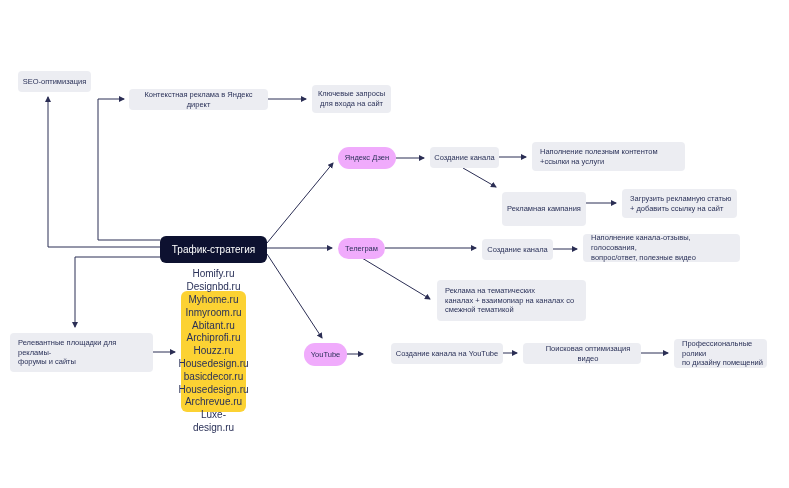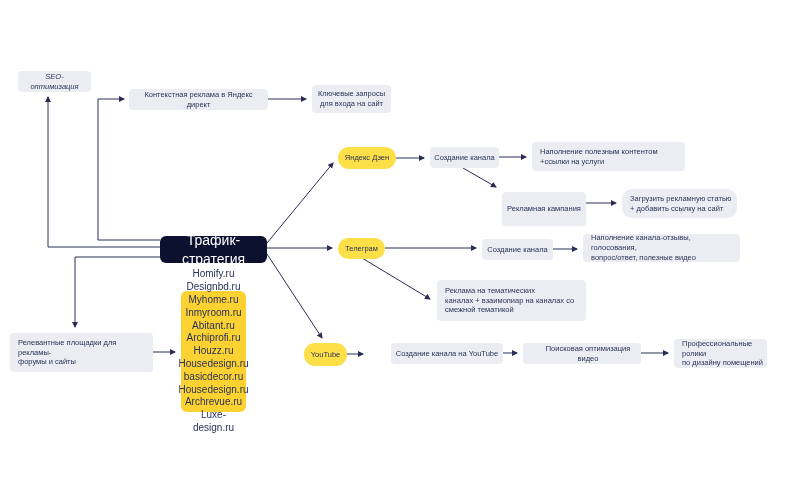--- a/index.html
+++ b/index.html
@@ -26,25 +26,25 @@
     font-size: 7.5px;
     line-height: 1.3;
     display: flex;
     align-items: center;
     justify-content: center;
     text-align: center;
     white-space: pre-line;
     padding: 2px 4px;
   }
   .node.left { justify-content: flex-start; text-align: left; padding-left: 8px; }
-  .node.pink { background: #fde047; border-radius: 11px; }
+  .node.pink { background: #f0abfc; border-radius: 11px; }
   .node.center-node {
     background: #0d1130;
     color: #ffffff;
-    font-size: 14px;
+    font-size: 10px;
     border-radius: 6px;
   }
   .node.yellow {
     background: #fcd233;
     border-radius: 6px;
     flex-direction: column;
     justify-content: center;
     padding: 5px 3px;
   }
   .node.yellow .site { font-size: 10px; line-height: 1.28; color: #2a3158; }
@@ -75,21 +75,21 @@
       <path d="M586,203 H616" marker-end="url(#arrow)"></path>
       <path d="M385,248 H476" marker-end="url(#arrow)"></path>
       <path d="M553,249 H577" marker-end="url(#arrow)"></path>
       <path d="M362,258 L430,299" marker-end="url(#arrow)"></path>
       <path d="M347,354 H363" marker-end="url(#arrow)"></path>
       <path d="M481,353 H517" marker-end="url(#arrow)"></path>
       <path d="M641,353 H668" marker-end="url(#arrow)"></path>
     </g>
   </svg>
 
-  <div class="node" style="left:18px; top:71px; width:73px; height:21px;font-style:italic;">SEO-оптимизация</div>
+  <div class="node" style="left:18px; top:71px; width:73px; height:21px;">SEO-оптимизация</div>
 
   <div class="node" style="left:129px; top:89px; width:139px; height:21px;">Контекстная реклама в Яндекс директ</div>
 
   <div class="node" style="left:312px; top:85px; width:79px; height:28px;">Ключевые запросы
 для входа на сайт</div>
 
   <div class="node left" style="left:10px; top:333px; width:143px; height:39px;">Релевантные площадки для рекламы-
 форумы и сайты</div>
 
   <div class="node yellow" style="left:181px; top:291px; width:65px; height:121px;">
@@ -111,21 +111,21 @@
 
   <div class="node pink" style="left:338px; top:147px; width:58px; height:22px;">Яндекс Дзен</div>
 
   <div class="node" style="left:430px; top:147px; width:69px; height:21px;">Создание канала</div>
 
   <div class="node left" style="left:532px; top:142px; width:153px; height:29px;">Наполнение полезным контентом
 +ссылки на услуги</div>
 
   <div class="node" style="left:502px; top:192px; width:84px; height:34px;">Рекламная кампания</div>
 
-  <div class="node left" style="left:622px; top:189px; width:115px; height:29px;border-radius:10px;">Загрузить рекламную статью
+  <div class="node left" style="left:622px; top:189px; width:115px; height:29px;">Загрузить рекламную статью
 + добавить ссылку на сайт</div>
 
   <div class="node pink" style="left:338px; top:238px; width:47px; height:21px;">Телеграм</div>
 
   <div class="node" style="left:482px; top:239px; width:71px; height:21px;">Создание канала</div>
 
   <div class="node left" style="left:583px; top:234px; width:157px; height:28px;">Наполнение канала-отзывы, голосования,
 вопрос/ответ, полезные видео</div>
 
   <div class="node left" style="left:437px; top:280px; width:149px; height:41px;">Реклама на тематических

